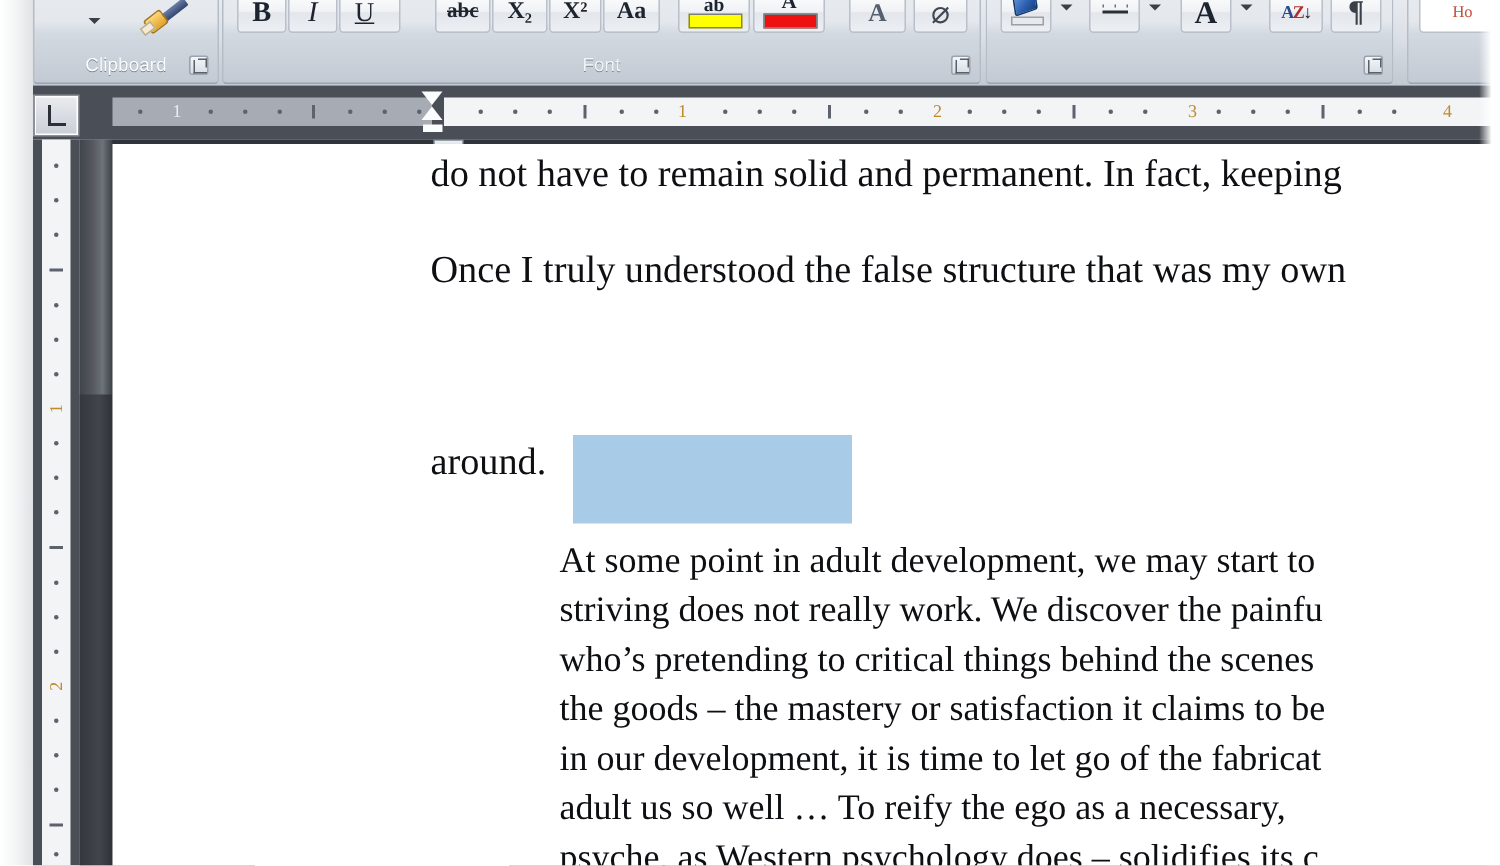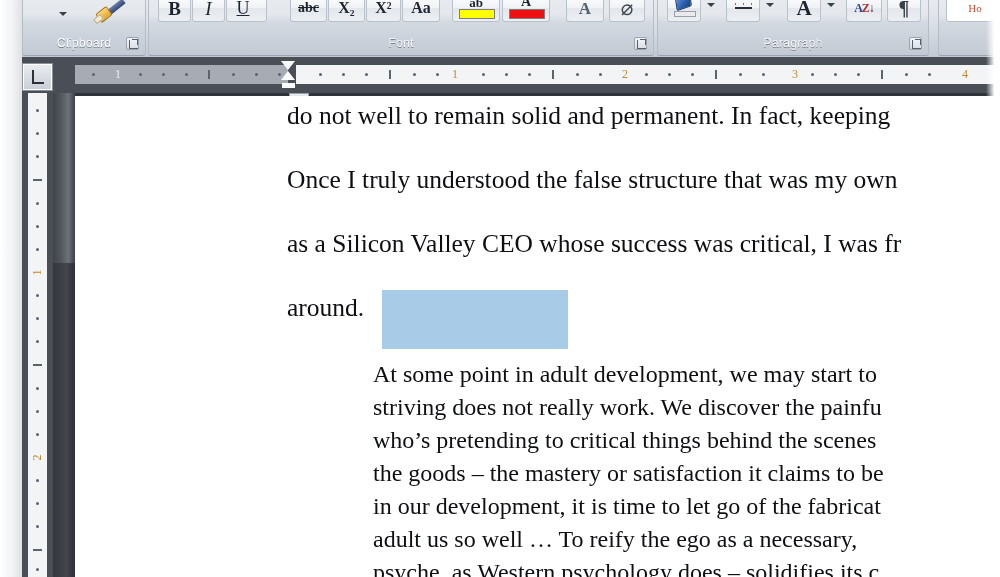--- a/index.html
+++ b/index.html
@@ -297,21 +297,20 @@
   </div>
 
   <div class="btn framed" style="left:566px; top:-6px; width:38px; height:28px;">
     <span class="gl" style="font-size:17px; font-weight:bold; color:#55606e;">A</span>
   </div>
   <div class="btn framed" style="left:609px; top:-6px; width:36px; height:28px;">
     <span class="gl" style="font-size:21px; color:#3f4752;">⌀</span>
   </div>
 
   <div class="rgroup" style="left:657px; width:272px;">
-    <div class="rgroup-label">Paragraph</div>
     <div class="launcher" style="right:6px;"></div>
   </div>
 
   <div class="btn framed" style="left:667px; top:-6px; width:34px; height:28px;">
     <div class="bucket" style="left:8px; top:1px;"></div>
     <div class="colorbar" style="left:6px; top:16px; width:22px; height:6px; background:#e8eaee; border-color:#9aa0a8;"></div>
   </div>
   <div class="btn" style="left:701px; top:-6px; width:19px; height:28px;">
     <div class="carat" style="left:5px; top:8px;"></div>
   </div>
@@ -441,25 +440,24 @@
 </div>
 
 <div id="doc-area">
   <div class="shadow-l"></div>
   <div class="shadow-l2"></div>
   <div id="page-top-edge"></div>
   <div id="scroll-nub"></div>
 
   <div id="page">
 
-    <div class="para" style="left:212px; top:7px;">do not well to remain solid and permanent. In fact, keeping</div>
+    <div class="para" style="left:212px; top:7px;">do not have to remain solid and permanent. In fact, keeping</div>
 
     <div class="para" style="left:212px; top:71px;">Once I truly understood the false structure that was my own</div>
 
-    <div class="para" style="left:212px; top:135px;">as a Silicon Valley CEO whose success was critical, I was fr</div>
 
     <div id="selection-hl" style="left:307px; top:194px; width:186px; height:59px;"></div>
 
     <div class="sel-text" style="left:212px; top:199px;">around. </div>
 
     <div class="blockquote" style="left:298px; top:262px;">At some point in adult development, we may start to</div>
     <div class="blockquote" style="left:298px; top:295px;text-align:center;">striving does not really work. We discover the painfu</div>
     <div class="blockquote" style="left:298px; top:328px;">who’s pretending to critical things behind the scenes</div>
     <div class="blockquote" style="left:298px; top:361px;">the goods – the mastery or satisfaction it claims to be</div>
     <div class="blockquote" style="left:298px; top:394px;">in our development, it is time to let go of the fabricat</div>

